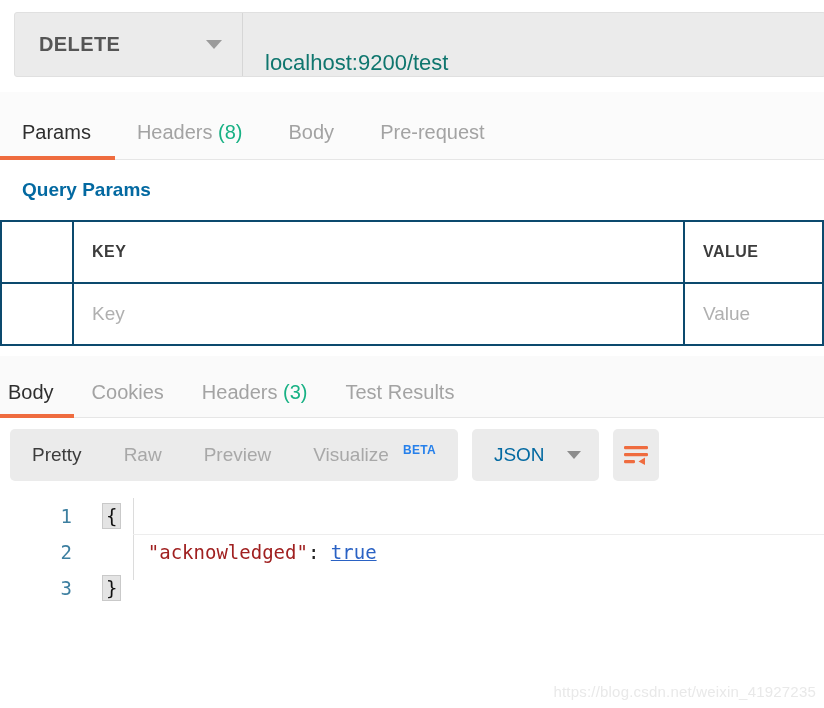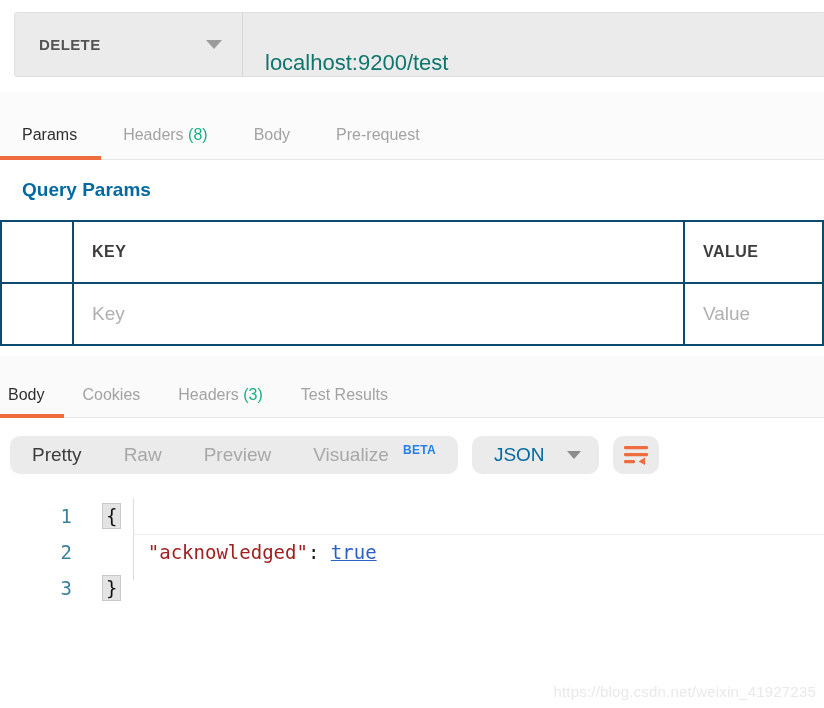--- a/index.html
+++ b/index.html
@@ -37,21 +37,21 @@
   .method-select {
     width: 228px;
     display: flex;
     align-items: center;
     justify-content: space-between;
     padding: 0 20px 0 24px;
     box-sizing: border-box;
     border-right: 1px solid #d6d6d6;
   }
   .method-label {
-    font-size: 15px;
+    font-size: 20px;
     font-weight: bold;
     color: #555555;
     letter-spacing: 0.4px;
   }
   .caret {
     width: 0;
     height: 0;
     border-left: 8px solid transparent;
     border-right: 8px solid transparent;
     border-top: 9px solid #9b9b9b;
@@ -70,21 +70,21 @@
     height: 68px;
     display: flex;
     align-items: flex-end;
     padding-left: 22px;
     border-bottom: 1px solid #e6e6e6;
     background: #fbfbfb;
     box-sizing: border-box;
     position: relative;
   }
   .tab {
-    font-size: 16px;
+    font-size: 20px;
     color: #a3a3a3;
     padding: 0 0 15px 0;
     margin-right: 46px;
     white-space: nowrap;
     position: relative;
   }
   .tab.active {
     color: #2f2f2f;
   }
   .tab.active::after {
@@ -155,22 +155,22 @@
   .body-toolbar {
     height: 74px;
     display: flex;
     align-items: center;
     padding-left: 10px;
     background: #ffffff;
     box-sizing: border-box;
   }
   .pill {
     background: #ebebeb;
-    border-radius: 10px;
-    height: 38px;
+    border-radius: 5px;
+    height: 52px;
     display: flex;
     align-items: center;
   }
   .pill-formats { padding: 0 22px; }
   .fmt {
     font-size: 19px;
     color: #a8a8a8;
     margin-right: 42px;
     white-space: nowrap;
   }

